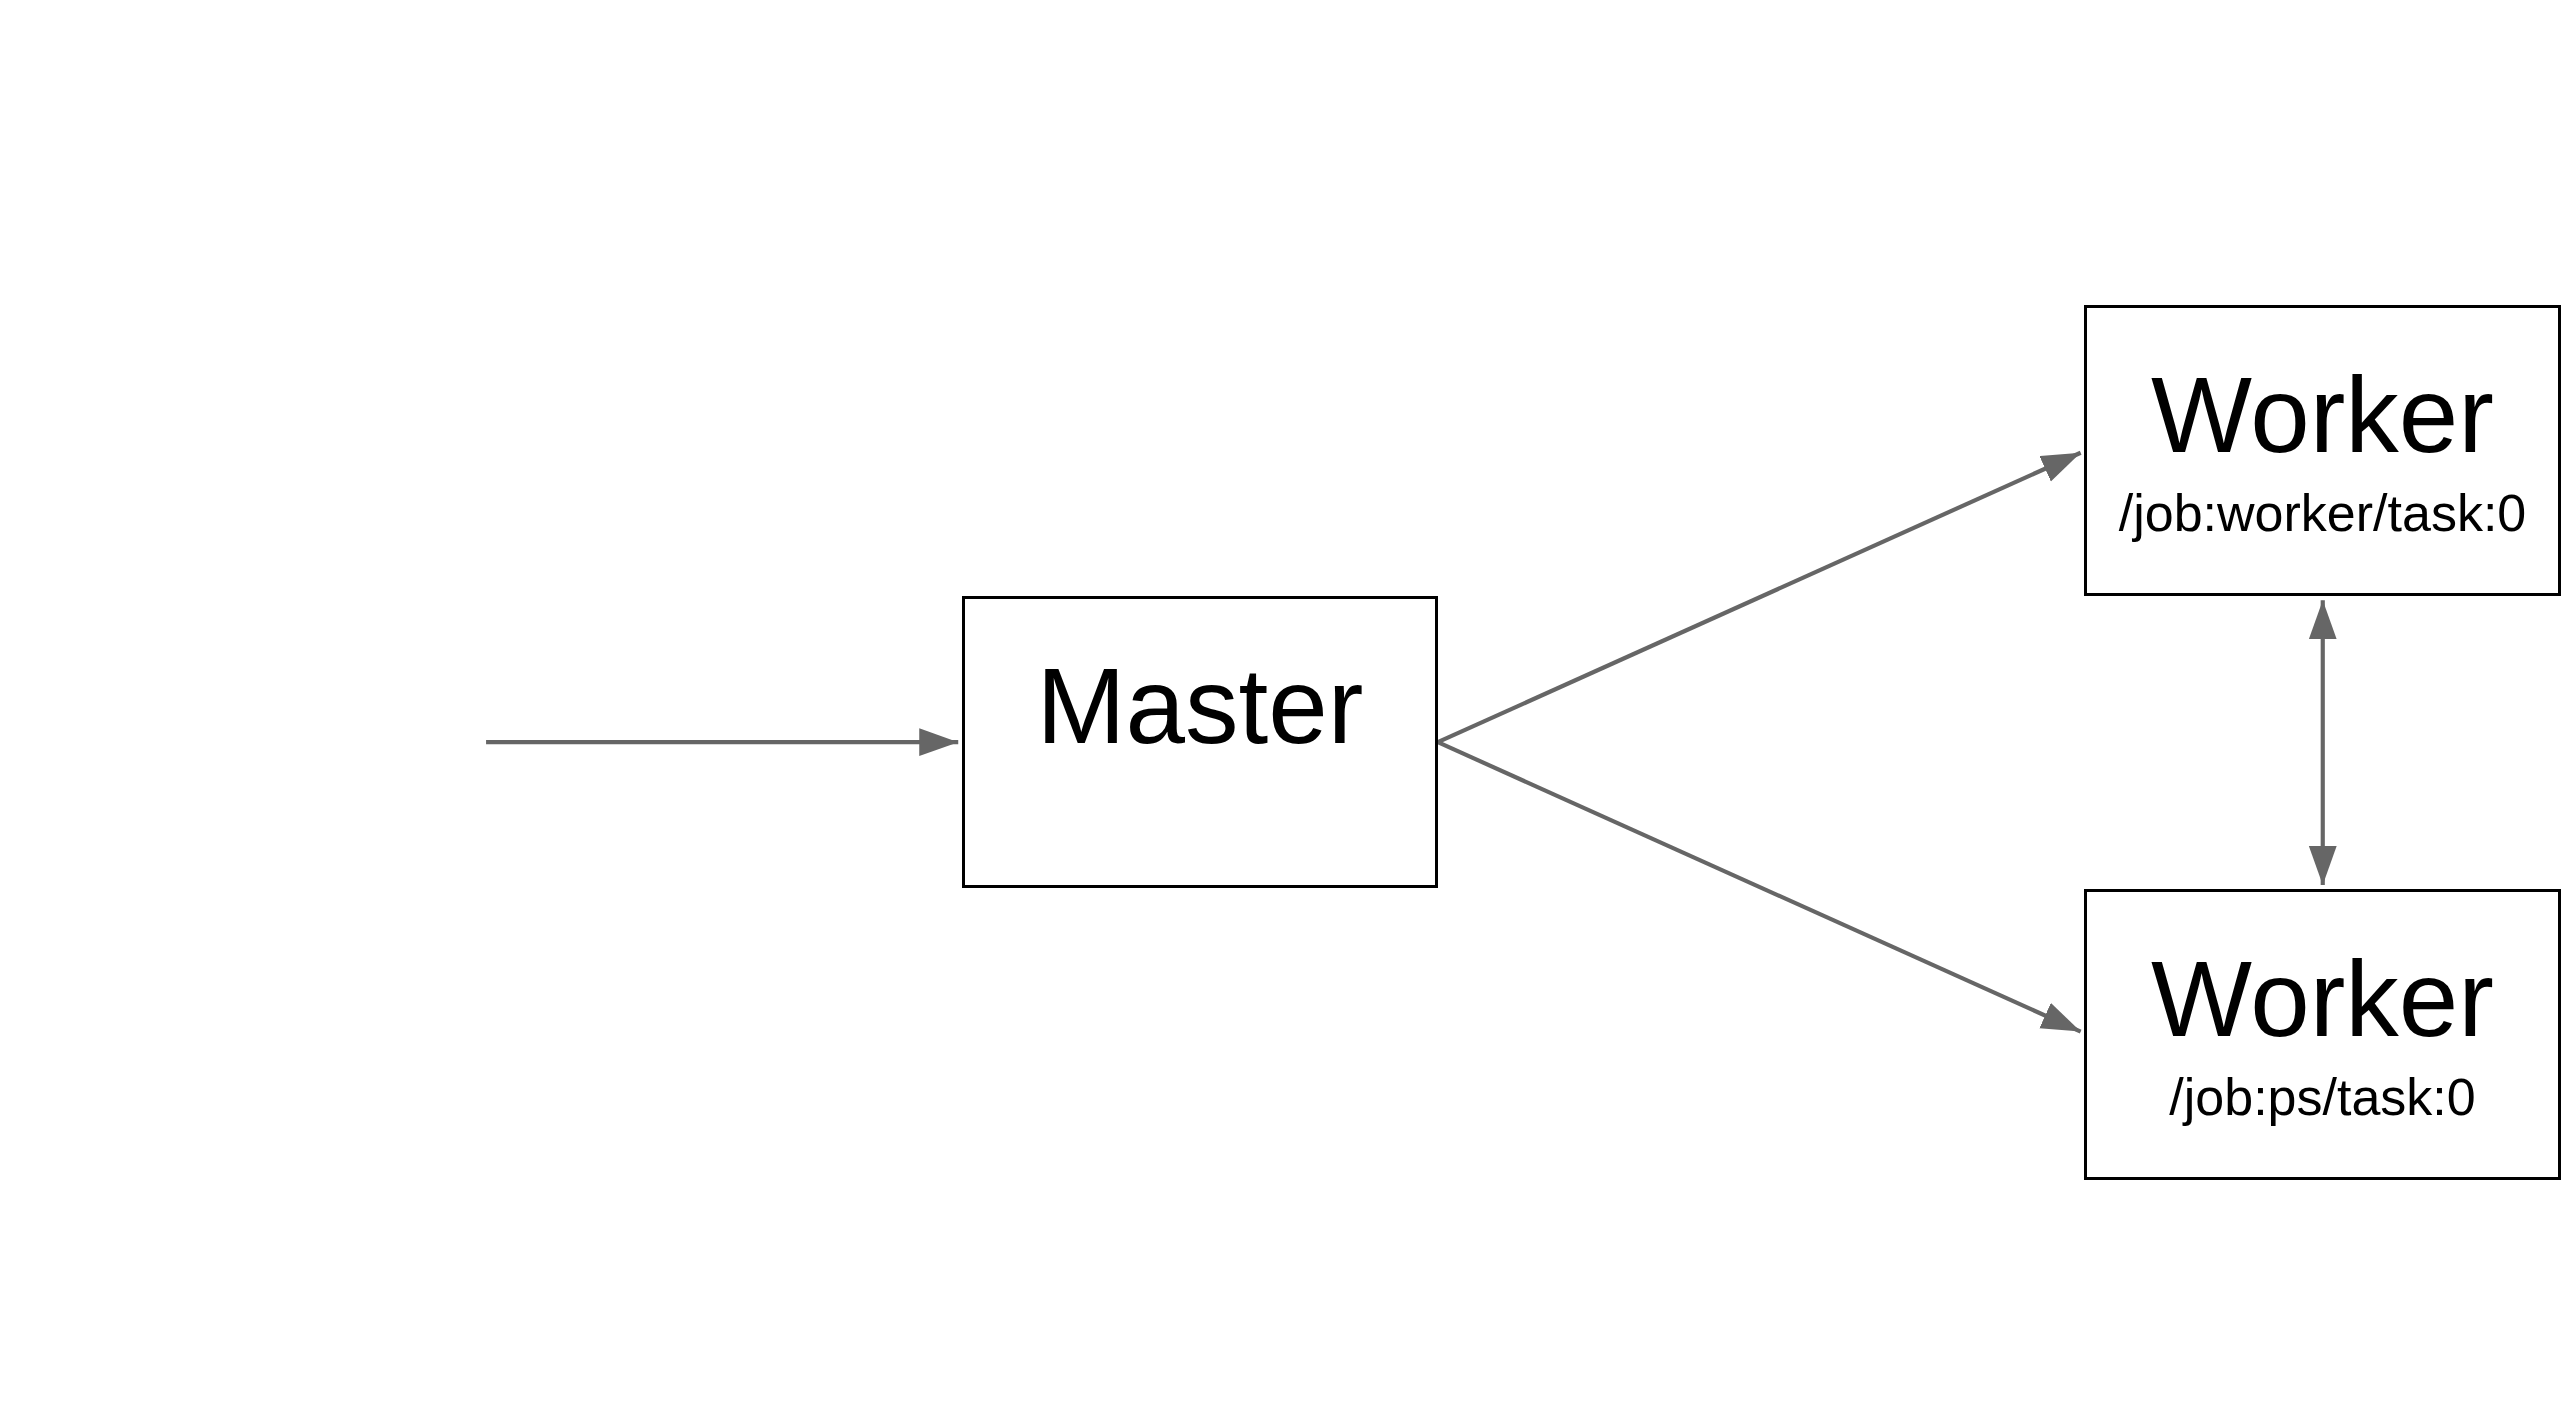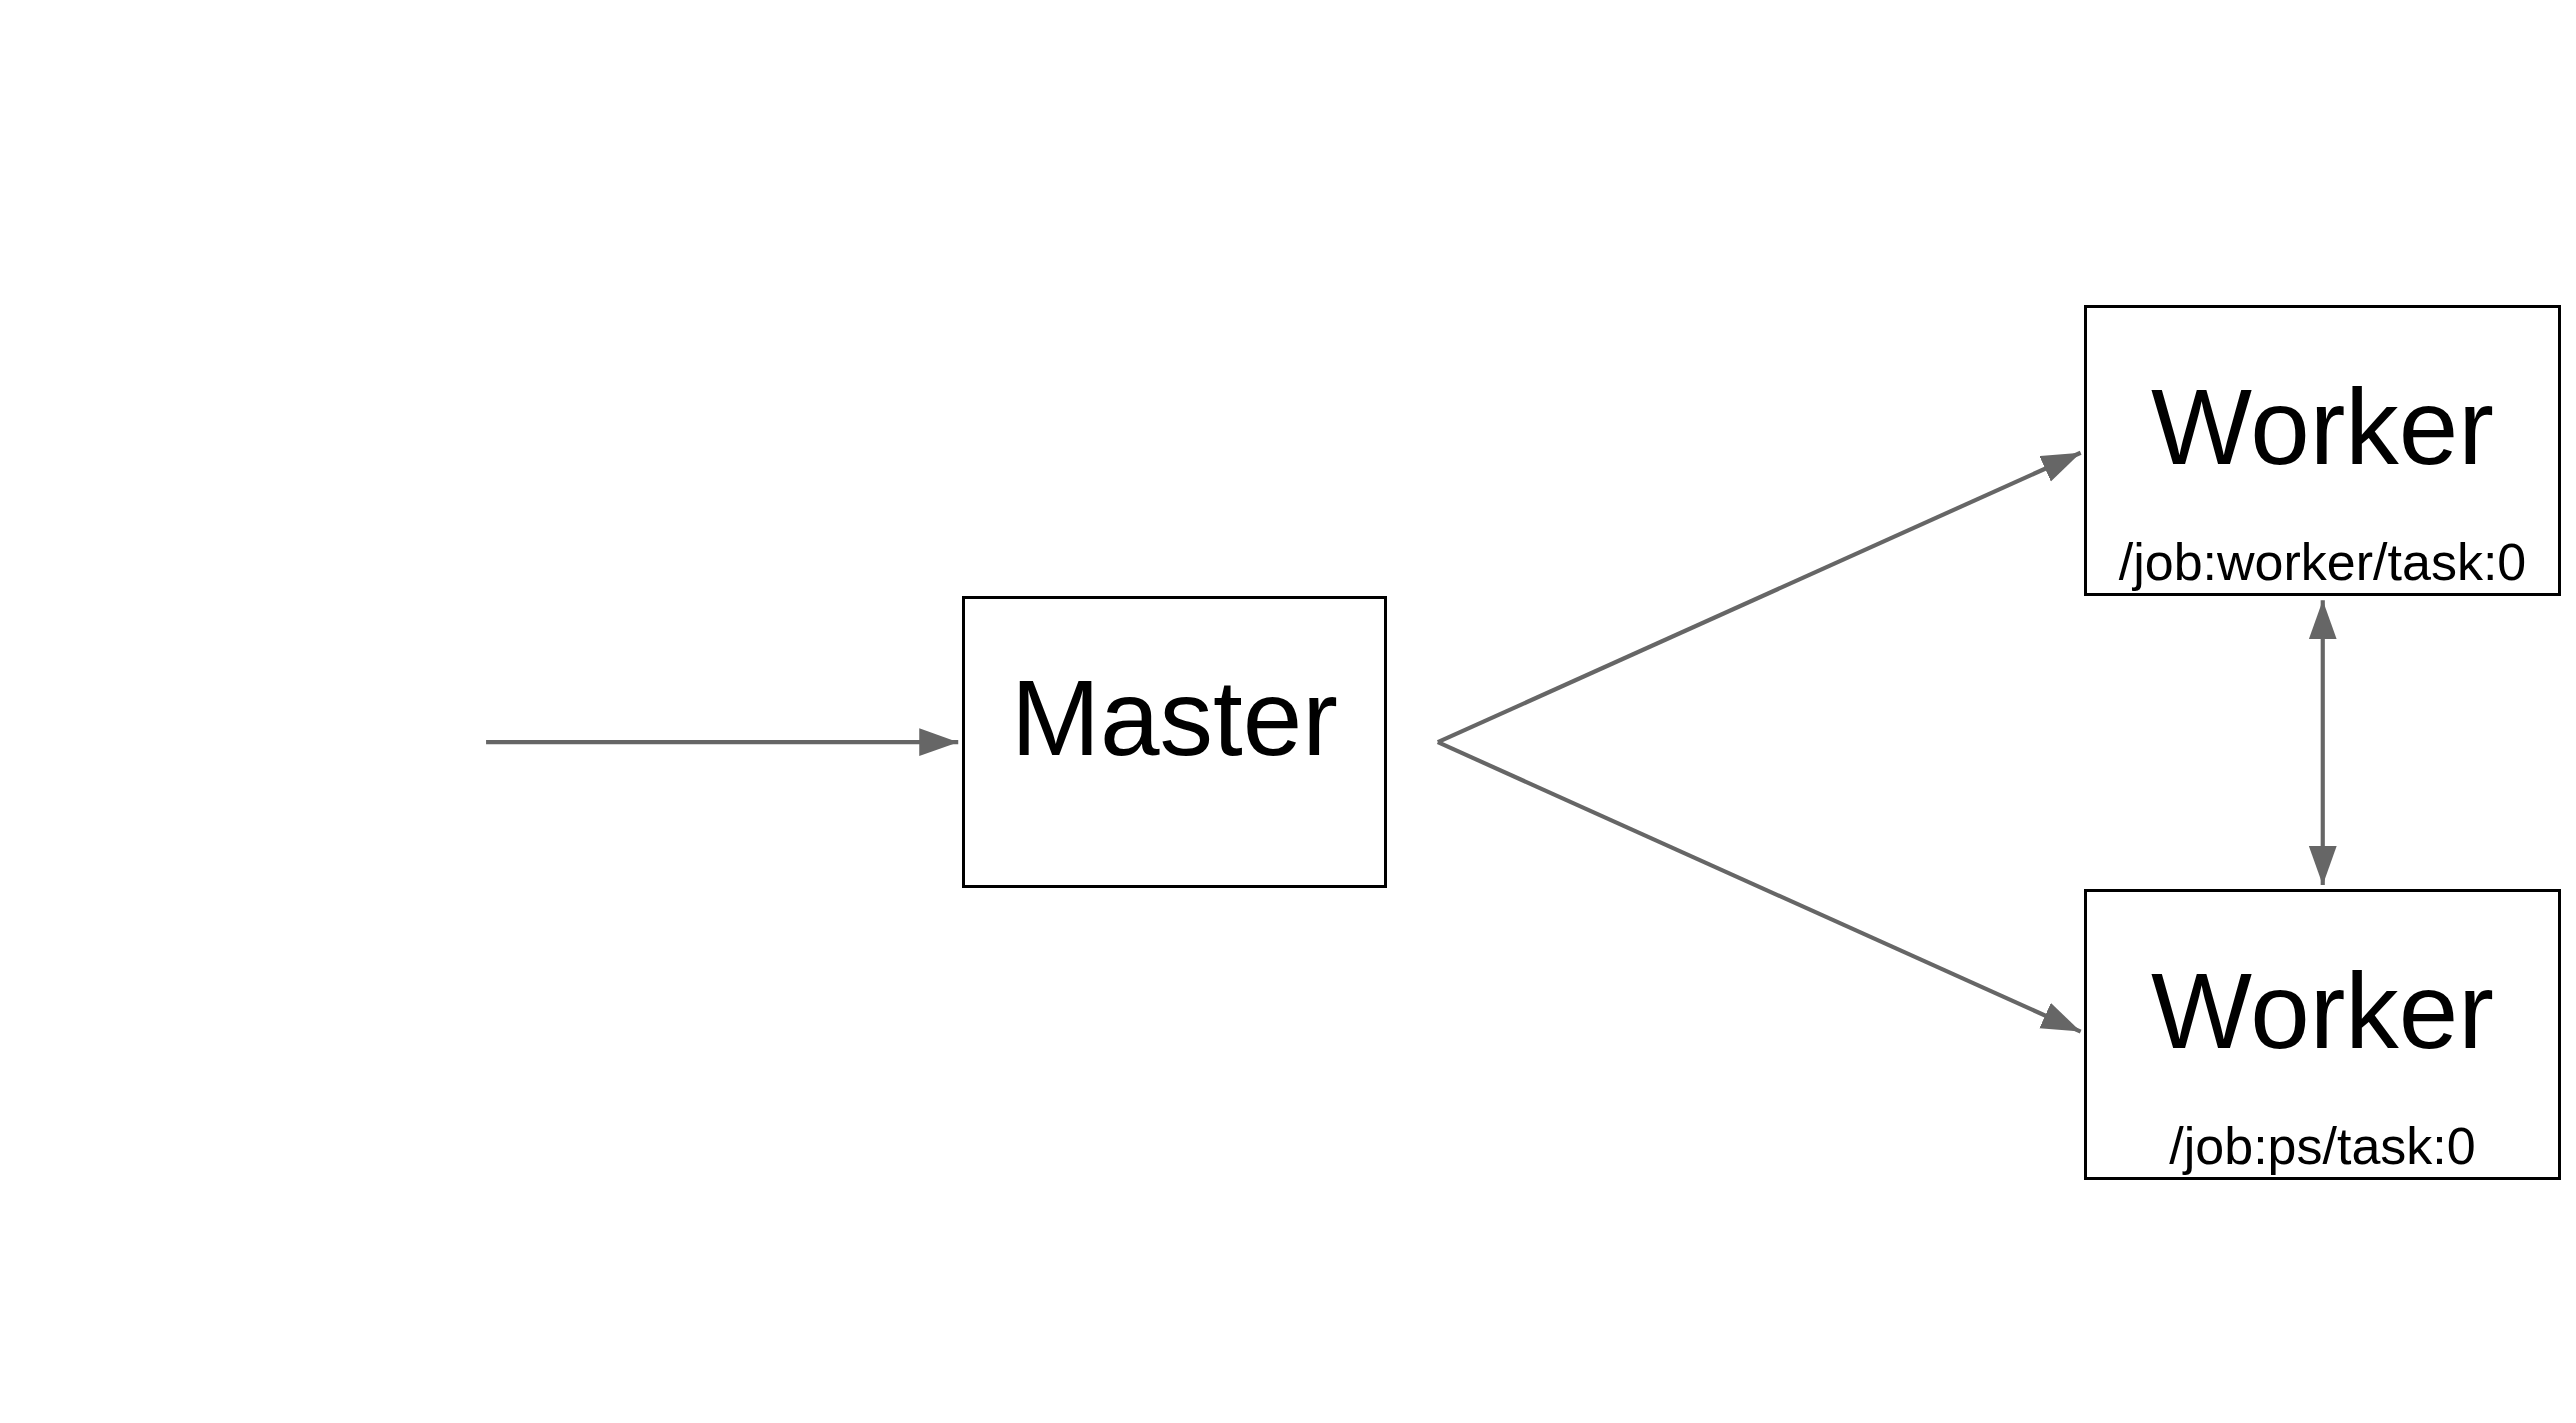--- a/index.html
+++ b/index.html
@@ -25,37 +25,37 @@
     pointer-events: none;
   }
   .node {
     position: absolute;
     box-sizing: border-box;
     border: 3.7px solid #000000;
     background: #ffffff;
     display: flex;
     flex-direction: column;
     align-items: center;
-    justify-content: space-between;
-    padding-top: 58px;
+    justify-content: flex-start;
+    padding-top: 46px;
     gap: 7.4px;
     text-align: center;
   }
   .node .label {
     font-size: 107px;
     line-height: 1.15;
     white-space: nowrap;
   }
   .node .sublabel {
     font-size: 52px;
     line-height: 1.15;
     white-space: nowrap;
   }
   #node-client  { left: 7.4px;    top: 596px; width: 477px; height: 292px; }
-  #node-master  { left: 962px; top: 596px; width: 425px; height: 292px; }
+  #node-master  { left: 962px; top: 596px; width: 476px; height: 292px; }
   #node-worker-task { left: 2084px; top: 305px; width: 477px; height: 291px; }
   #node-worker-ps   { left: 2084px; top: 889px; width: 477px; height: 291px; }
 </style>
 </head>
 <body>
 
 <div class="canvas">
 
   <svg class="edges-layer" viewBox="0 0 2777 1535" xmlns="http://www.w3.org/2000/svg" aria-hidden="true">
     <defs>

